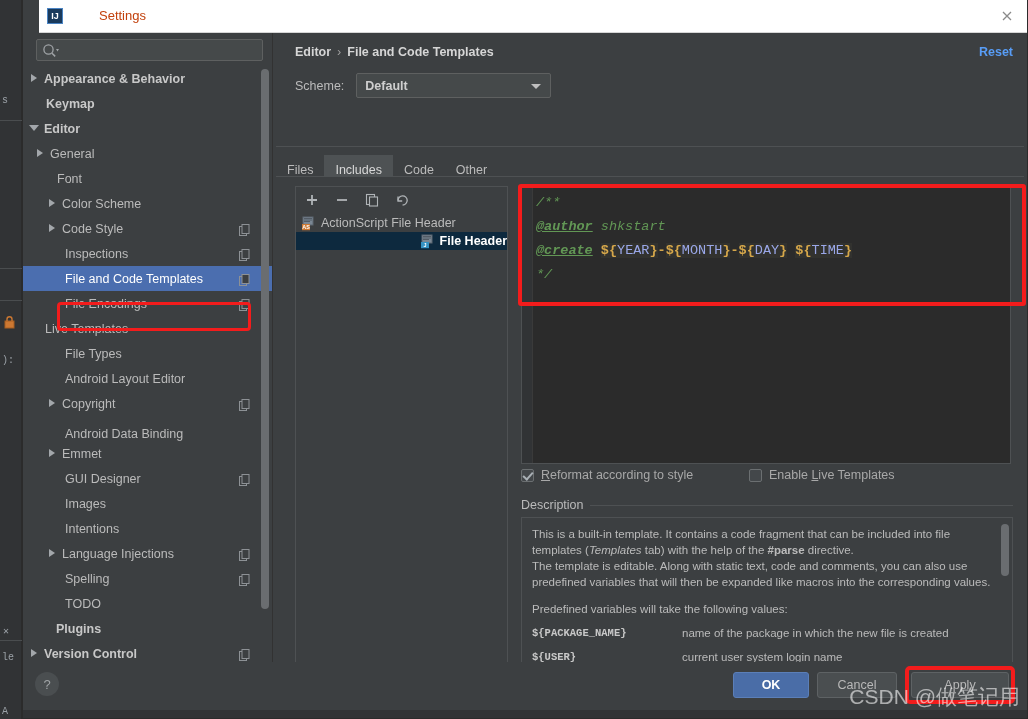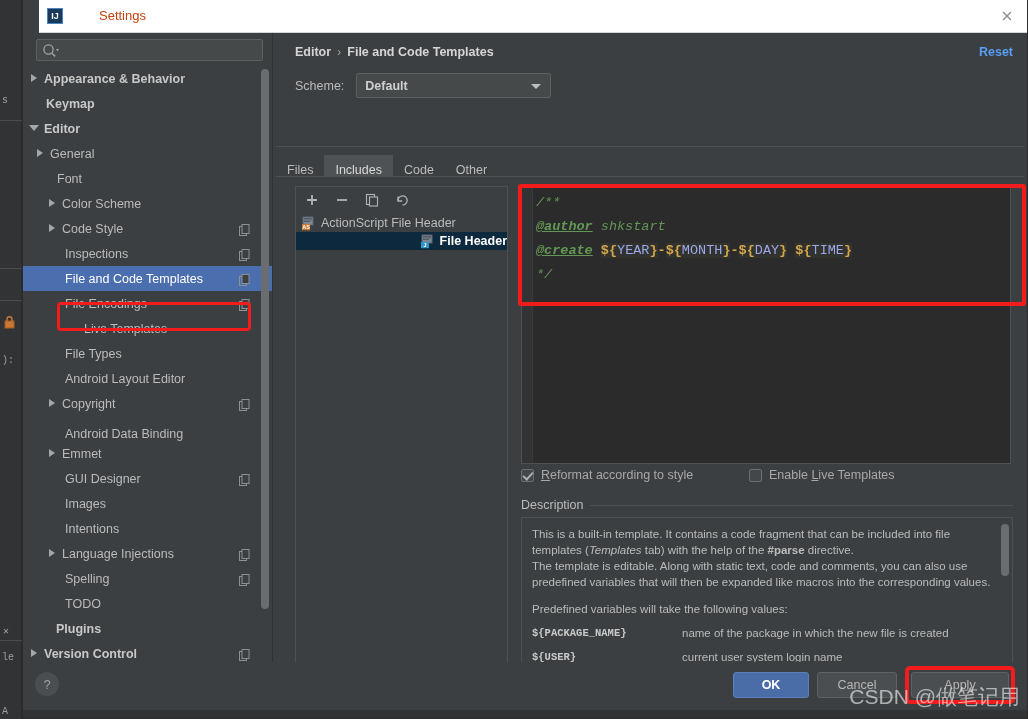--- a/index.html
+++ b/index.html
@@ -525,21 +525,21 @@
   <rect x="3" y="0.5" width="7" height="9" fill="#3c3f41" stroke="#8d9195" stroke-width="1"></rect>
             </svg></span>
         </div>
         <div class="tree-row" style="padding-left: 42px;">
           <span class="tree-label">File Encodings</span>
           <span class="copy-badge"><svg width="11" height="12" viewBox="0 0 11 12">
   <rect x="0.5" y="2.5" width="7" height="9" fill="none" stroke="#8d9195" stroke-width="1"></rect>
   <rect x="3" y="0.5" width="7" height="9" fill="#3c3f41" stroke="#8d9195" stroke-width="1"></rect>
             </svg></span>
         </div>
-        <div class="tree-row" style="padding-left: 61px;">
+        <div class="tree-row" style="padding-left: 22px;">
           <span class="tree-label">Live Templates</span>
         </div>
         <div class="tree-row" style="padding-left: 42px;">
           <span class="tree-label">File Types</span>
         </div>
         <div class="tree-row" style="padding-left: 42px;">
           <span class="tree-label">Android Layout Editor</span>
         </div>
         <div class="tree-row" style="padding-left: 24px;">
           <span class="tri right"></span>

